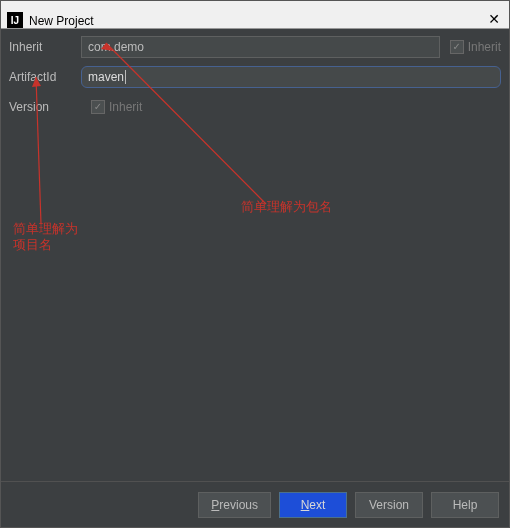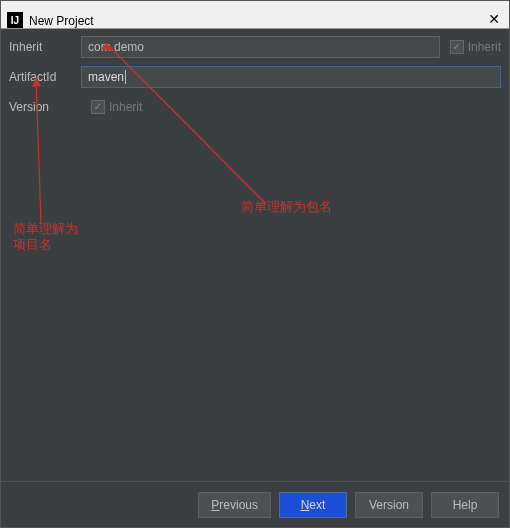--- a/index.html
+++ b/index.html
@@ -156,21 +156,21 @@
     <div class="label">Inherit</div>
     <input class="input" value="com.demo" style="">
     <div class="inherit">
       <span class="checkbox">✓</span>
       <span>Inherit</span>
     </div>
   </div>
 
   <div class="row">
     <div class="label">ArtifactId</div>
-    <div class="input focus" style="display:flex;align-items:center;">
+    <div class="input focus" style="display:flex;align-items:center;border-radius:6px;">
       <span>maven</span>
         <span class="caret"></span>
     </div>
   </div>
 
   <div class="row">
     <div class="label">Version</div>
     <div class="inherit">
       <span class="checkbox">✓</span>
       <span>Inherit</span>

